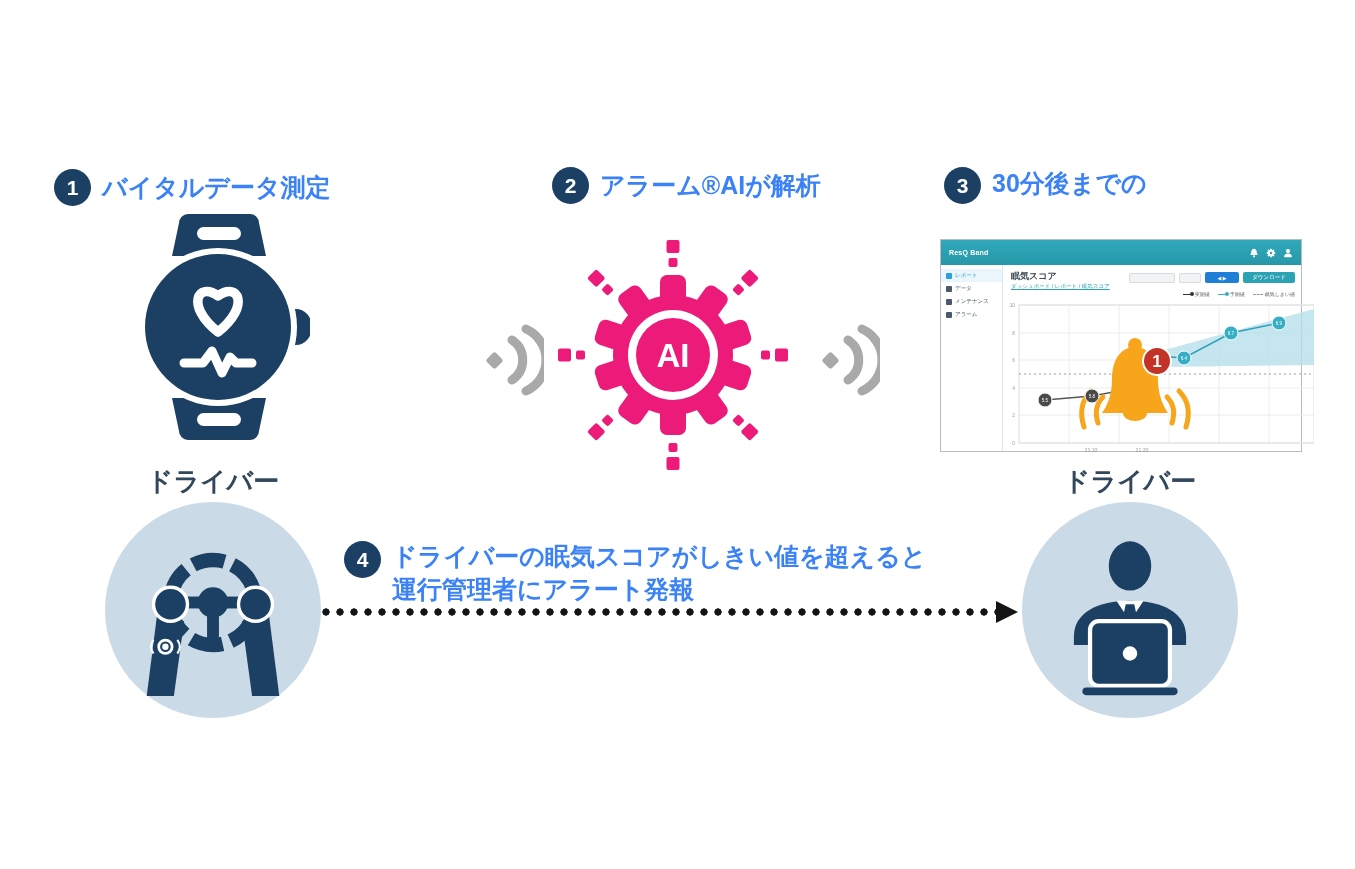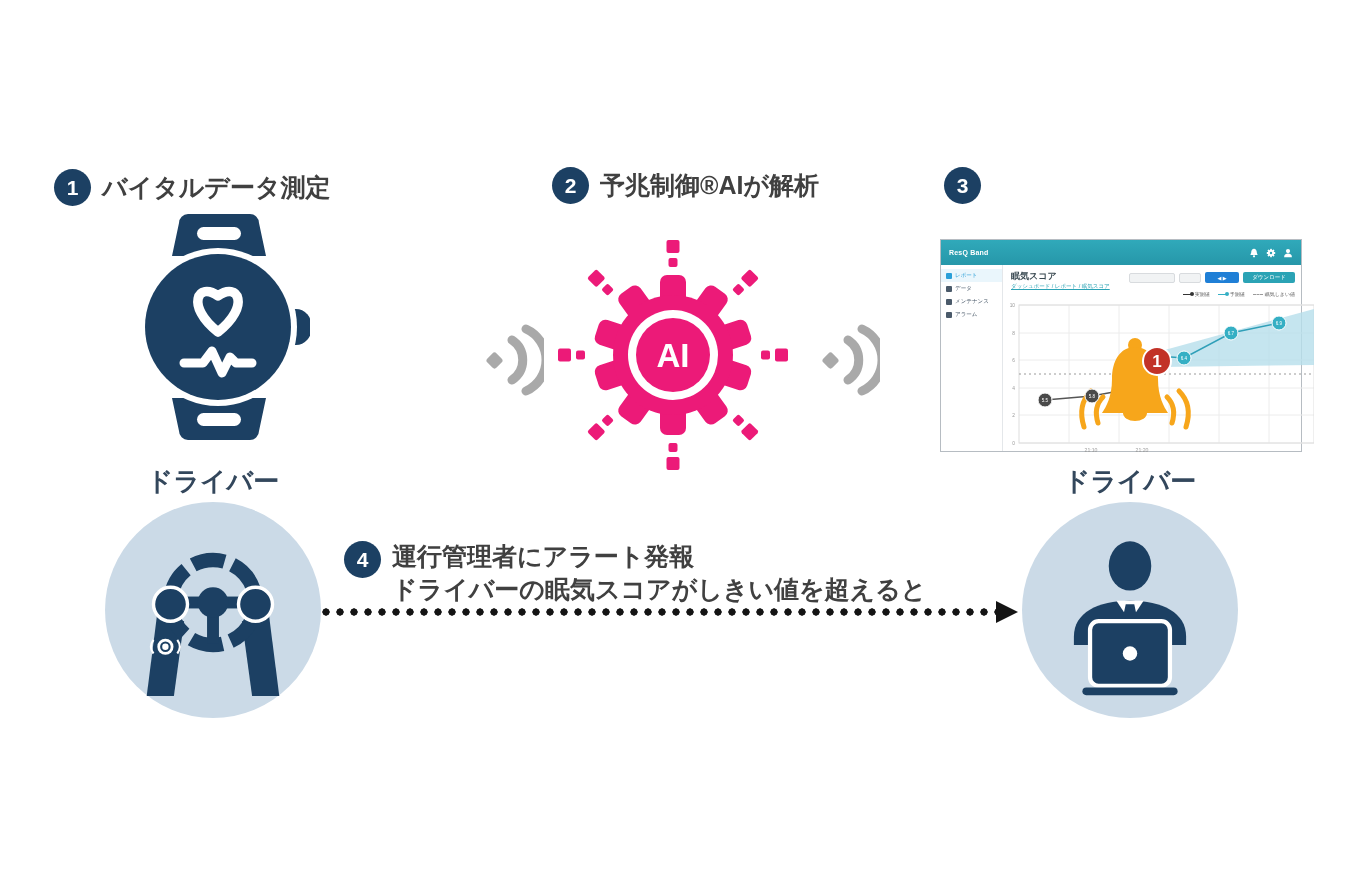--- a/index.html
+++ b/index.html
@@ -1,21 +1,21 @@
 <!DOCTYPE html>
 <html><head>
 <meta charset="utf-8">
 <style>
   html,body{margin:0;padding:0;background:#fff;}
   .canvas{position:relative;width:1355px;height:869px;background:#ffffff;overflow:hidden;
           font-family:"Liberation Sans","DejaVu Sans",sans-serif;}
   
   .badge{position:absolute;width:37px;height:37px;border-radius:50%;background:#1C4063;color:#fff;
          font-weight:bold;font-size:21px;display:flex;align-items:center;justify-content:center;}
-  .step-label{position:absolute;color:#404040;font-weight:bold;font-size:25px;line-height:31px;white-space:nowrap;}
+  .step-label{position:absolute;color:#3b82f6;font-weight:bold;font-size:25px;line-height:31px;white-space:nowrap;}
   .actor-label{position:absolute;width:216px;text-align:center;color:#33475C;font-weight:bold;font-size:26px;}
   .actor-circle{position:absolute;width:216px;height:216px;border-radius:50%;background:#CBDAE7;}
   .actor-circle svg{position:absolute;left:23px;top:24px;}
   
   .arrow-line{position:absolute;height:8px;
     background:radial-gradient(circle at 4px 4px,#141414 3.4px,transparent 3.9px);
     background-size:14px 8px;background-repeat:repeat-x;}
   .arrow-head{position:absolute;width:0;height:0;border-top:11px solid transparent;
     border-bottom:11px solid transparent;border-left:22px solid #141414;}
   
@@ -68,21 +68,21 @@
     <ellipse cx="168" cy="115" rx="16" ry="18" fill="#1C4063"></ellipse>
     <circle cx="90" cy="115" r="79" fill="#fff"></circle>
     <circle cx="90" cy="115" r="73" fill="#1C4063"></circle>
     <path d="M90 120 C 57 94 70 69 90 84 C 110 69 123 94 90 120 Z" fill="none" stroke="#fff" stroke-width="9.5" stroke-linejoin="round"></path>
     <polyline points="56,151 75,151 84,139 94,161 102,145 108,151 124,151" fill="none" stroke="#fff" stroke-width="9" stroke-linecap="round" stroke-linejoin="round"></polyline>
   </svg>
 
   <div class="badge" style="left:552px;top:167px;">
       <span>2</span>
     </div>
-  <div class="step-label" style="left:600px;top:170px;">予兆制御®AIが解析</div>
+  <div class="step-label" style="left:600px;top:170px;">アラーム®AIが解析</div>
 
   <svg style="position:absolute;left:557px;top:235px;" width="232" height="240" viewBox="0 0 232 240">
     <g transform="translate(116,120)" fill="#EC1A78">
       <g>
         <g transform="rotate(0)">
             <rect x="-6.5" y="-115" width="13" height="13" rx="2"></rect>
             <rect x="-4.5" y="-97" width="9" height="9" rx="2"></rect>
           </g>
         <g transform="rotate(45)">
             <rect x="-6.5" y="-115" width="13" height="13" rx="2"></rect>
@@ -140,20 +140,21 @@
   <svg style="position:absolute;left:818px;top:323px;" width="62" height="74" viewBox="0 0 62 74">
     <rect x="6" y="31" width="13" height="13" rx="3" fill="#A9A9A9" transform="rotate(45 12.5 37.5)"></rect>
     <path d="M30,17 a24,24 0 0 1 0,40" fill="none" stroke="#A9A9A9" stroke-width="9" stroke-linecap="round"></path>
     <path d="M44,6 a34,34 0 0 1 0,62" fill="none" stroke="#A9A9A9" stroke-width="9" stroke-linecap="round"></path>
   </svg>
 
   <div class="badge" style="left:944px;top:167px;">
       <span>3</span>
     </div>
   <div class="step-label" style="left:992px;top:168px;">
+    <div>30分後までの</div>
   </div>
 
   <div class="dash">
     <div class="dash-header">
       <span class="dash-logo">ResQ Band</span>
       <span class="dash-hicons">
         <svg width="10" height="10" viewBox="0 0 10 10">
           <path d="M5,0.8 C3.2,0.8 2.2,2.6 2.2,4.6 L1.4,6.9 H8.6 L7.8,4.6 C7.8,2.6 6.8,0.8 5,0.8 Z" fill="#fff"></path>
           <circle cx="5" cy="8.3" r="1.1" fill="#fff"></circle>
         </svg>
@@ -312,22 +313,22 @@
         <path d="M30,134 q-6,8 0,16" fill="none" stroke="#fff" stroke-width="2.5"></path>
         <path d="M58,134 q6,8 0,16" fill="none" stroke="#fff" stroke-width="2.5"></path>
       </g>
     </svg>
   </div>
 
   <div class="badge" style="left:344px;top:541px;">
       <span>4</span>
     </div>
   <div class="step-label" style="left:392px;top:540px;line-height:33px;">
+    <div>ドライバーの眠気スコアがしきい値を超えると</div>
     <div>運行管理者にアラート発報</div>
-    <div>ドライバーの眠気スコアがしきい値を超えると</div>
   </div>
   <div class="arrow-line" style="left:322px;top:608px;width:676px;"></div>
   <div class="arrow-head" style="left:996px;top:601px;"></div>
 
   <div class="actor-label" style="left:1022px;top:464px;">ドライバー</div>
   <div class="actor-circle" style="left:1022px;top:502px;">
     <svg width="170" height="170" viewBox="0 0 200 200">
       <ellipse cx="100" cy="47" rx="25" ry="29" fill="#1C4063"></ellipse>
       <path d="M34,130 C34,102 62,88 100,88 C138,88 166,102 166,130 L166,140 H34 Z" fill="#1C4063"></path>
       <polygon points="84,88 100,112 116,88" fill="#fff"></polygon>

